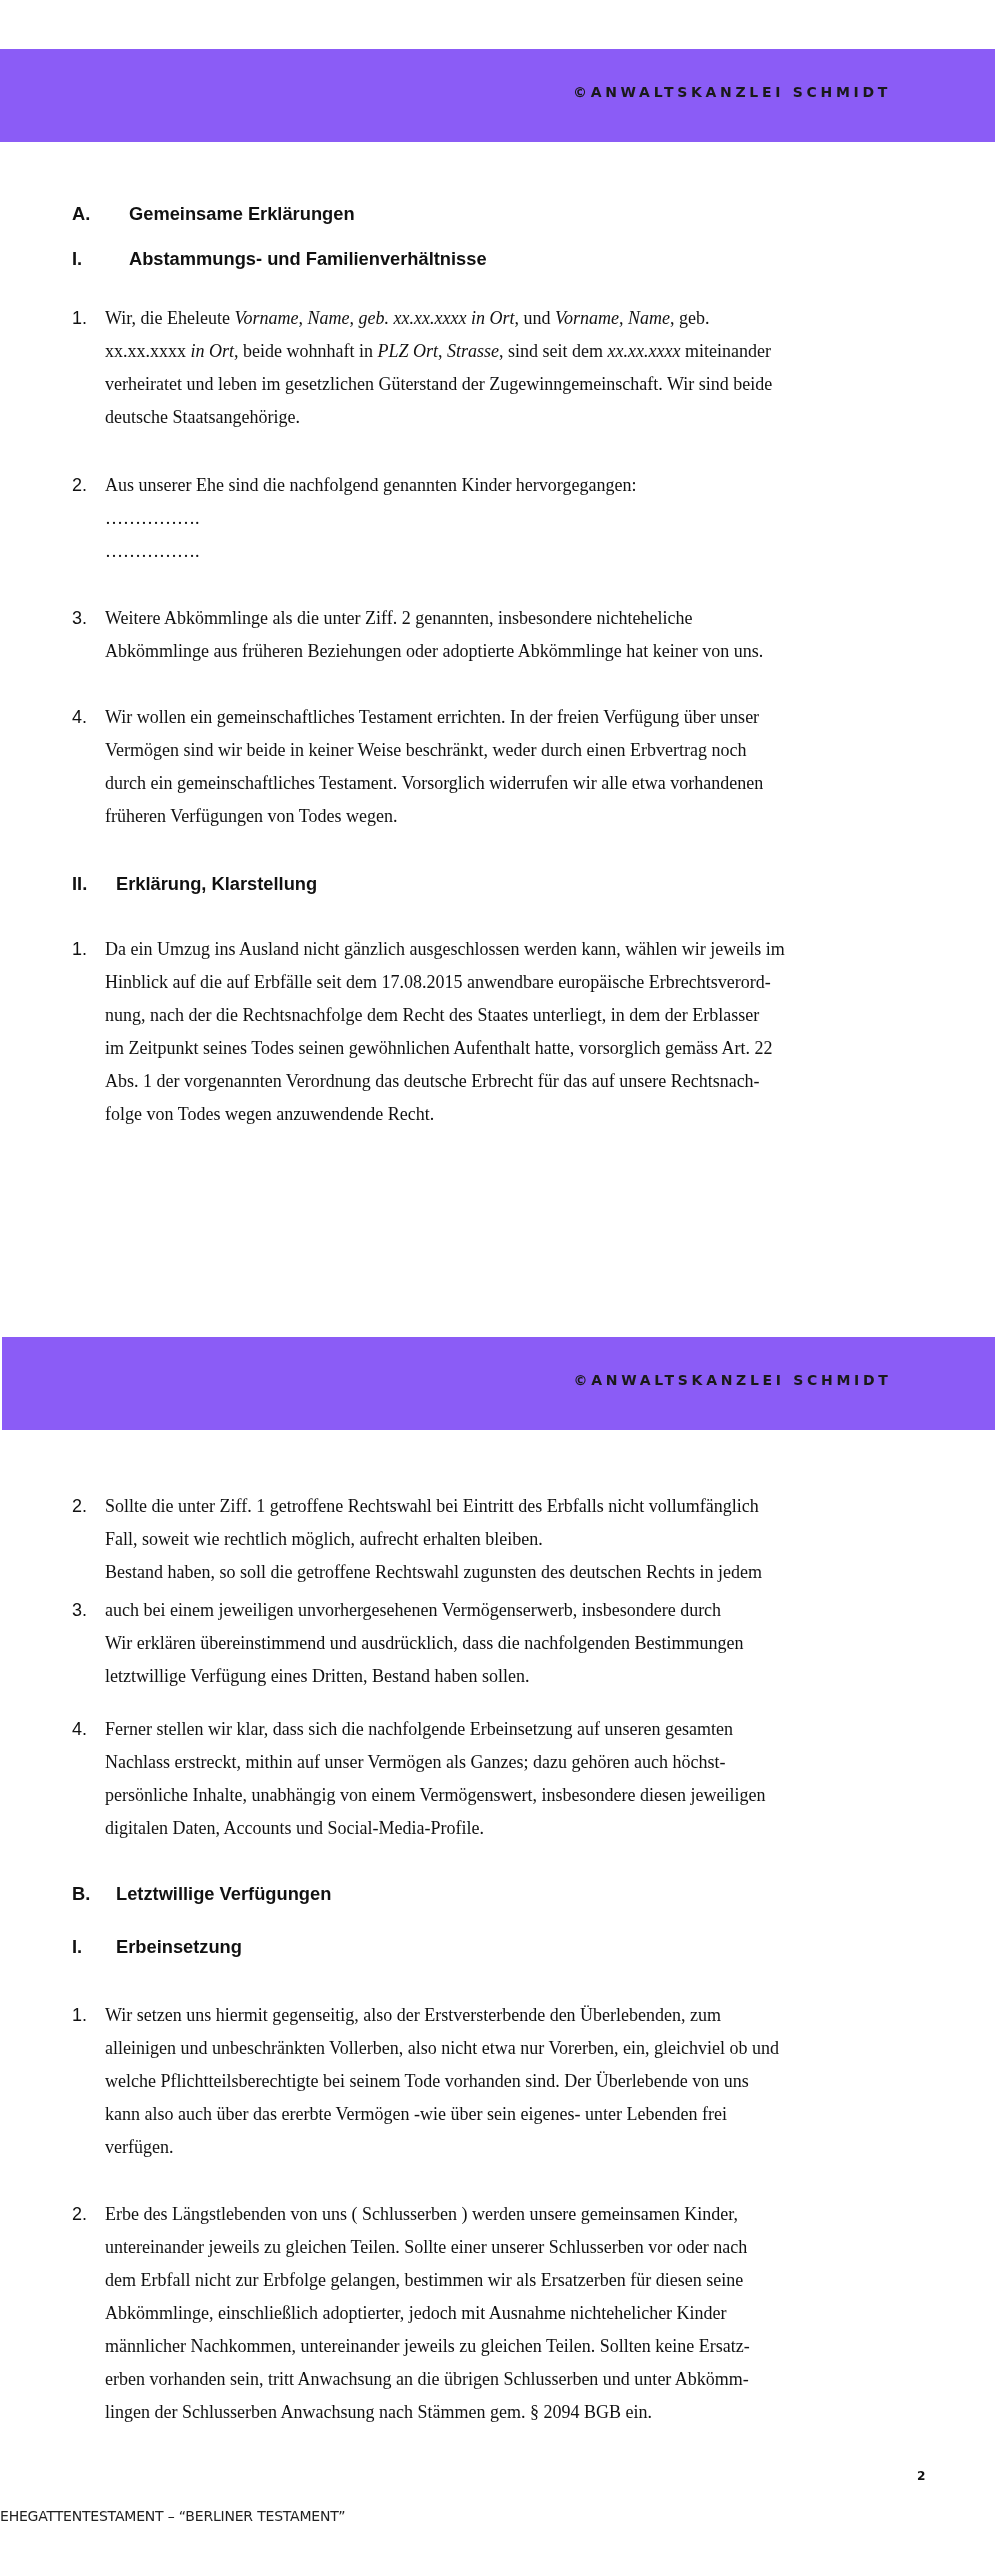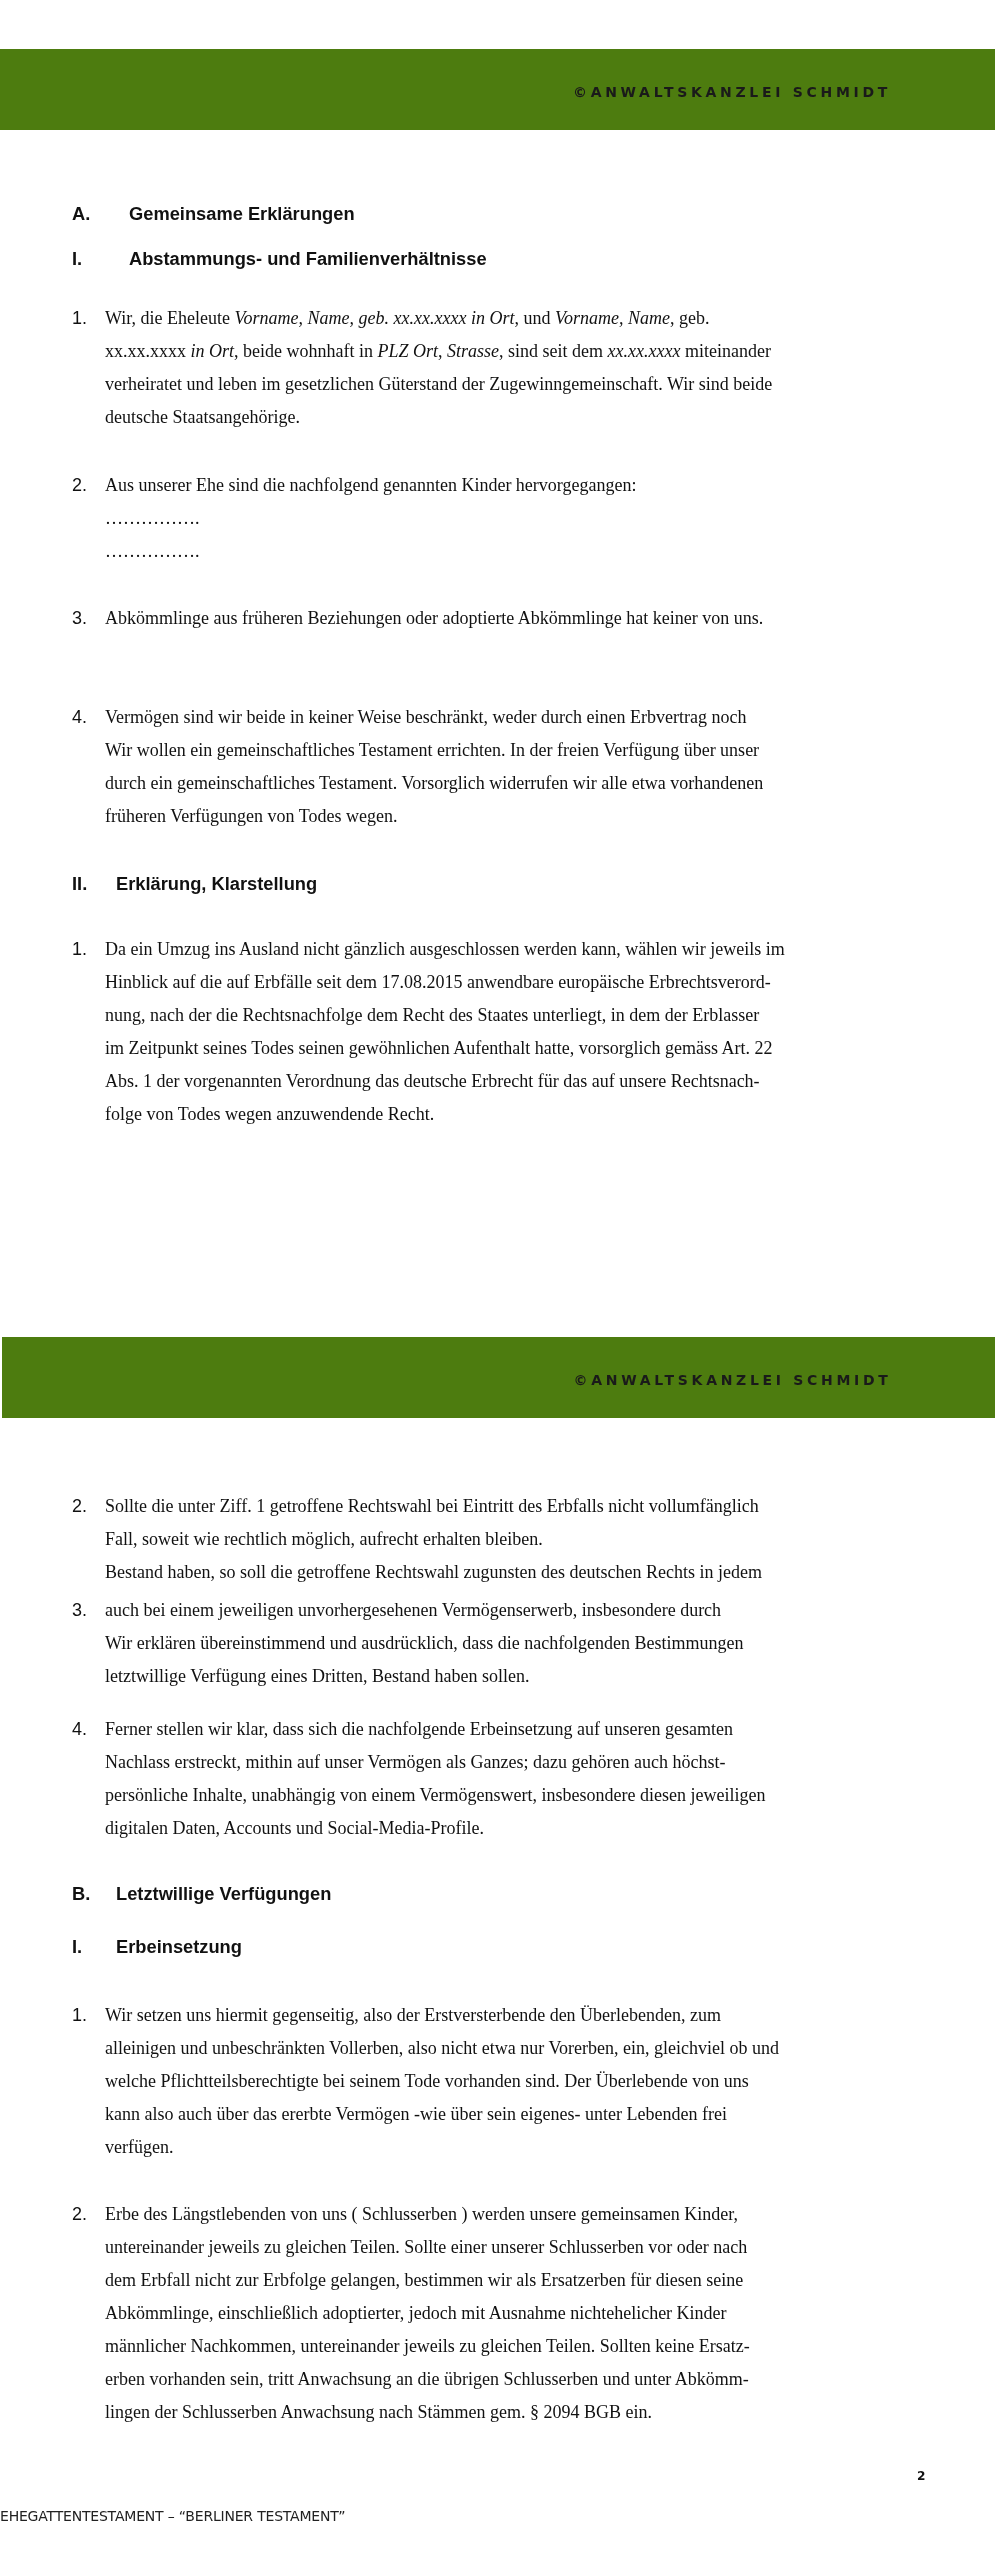--- a/index.html
+++ b/index.html
@@ -1,18 +1,18 @@
 <!DOCTYPE html>
 <html style="font-size:13px"><head>
 <meta charset="utf-8">
 <style>
   html, body { margin: 0; padding: 0; background: #ffffff; }
   body { width: 995px; height: 2576px; position: relative; overflow: hidden;
          font-family: "Liberation Sans", sans-serif; color: #111; }
-  .band { position: absolute; left: 0; width: 995px; height: 81px; background: #4d7c0f; }
+  .band { position: absolute; left: 0; width: 995px; height: 93px; background: #8b5cf6; }
   .band.b2 { left: 1.6px; width: 994px; }
   .brand { position: absolute; right: 104px; top: 35px; font-family: "DejaVu Sans", sans-serif;
            font-size: 14px; font-weight: bold; letter-spacing: 3.7px; color: #1a1a1a; white-space: nowrap; }
   .h { position: absolute; left: 72px; font-weight: bold; font-size: 18.3px; line-height: 23px; white-space: nowrap; }
   .h .num { position: absolute; left: 0; }
   .h .t { position: absolute; white-space: nowrap; }
   .h.a .t { left: 57px; }
   .h.b .t { left: 44px; }
   .item { position: absolute; left: 72px; width: 862px; font-size: 18px; line-height: 33px; }
   .item .num { position: absolute; left: 0; top: 0; }
@@ -52,28 +52,29 @@
     <span class="num">2.</span>
     <div class="body">
       <span class="line"><span>Aus unserer Ehe sind die nachfolgend genannten Kinder hervorgegangen:</span></span>
       <span class="line"><span>…………….</span></span>
       <span class="line"><span>…………….</span></span>
     </div>
   </div>
 <div class="item" style="top:602px;">
     <span class="num">3.</span>
     <div class="body">
+      <span class="line"><span>Weitere Abkömmlinge als die unter Ziff. 2 genannten, insbesondere nichteheliche</span></span>
       <span class="line"><span>Abkömmlinge aus früheren Beziehungen oder adoptierte Abkömmlinge hat keiner von uns.</span></span>
     </div>
   </div>
 <div class="item" style="top:701px;">
     <span class="num">4.</span>
     <div class="body">
+      <span class="line"><span>Wir wollen ein gemeinschaftliches Testament errichten. In der freien Verfügung über unser</span></span>
       <span class="line"><span>Vermögen sind wir beide in keiner Weise beschränkt, weder durch einen Erbvertrag noch</span></span>
-      <span class="line"><span>Wir wollen ein gemeinschaftliches Testament errichten. In der freien Verfügung über unser</span></span>
       <span class="line"><span>durch ein gemeinschaftliches Testament. Vorsorglich widerrufen wir alle etwa vorhandenen</span></span>
       <span class="line"><span>früheren Verfügungen von Todes wegen.</span></span>
     </div>
   </div>
 
 <div class="h b" style="top:872px;">
   <span class="num">II.</span>
   <span class="t">Erklärung, Klarstellung</span>
 </div>
 

